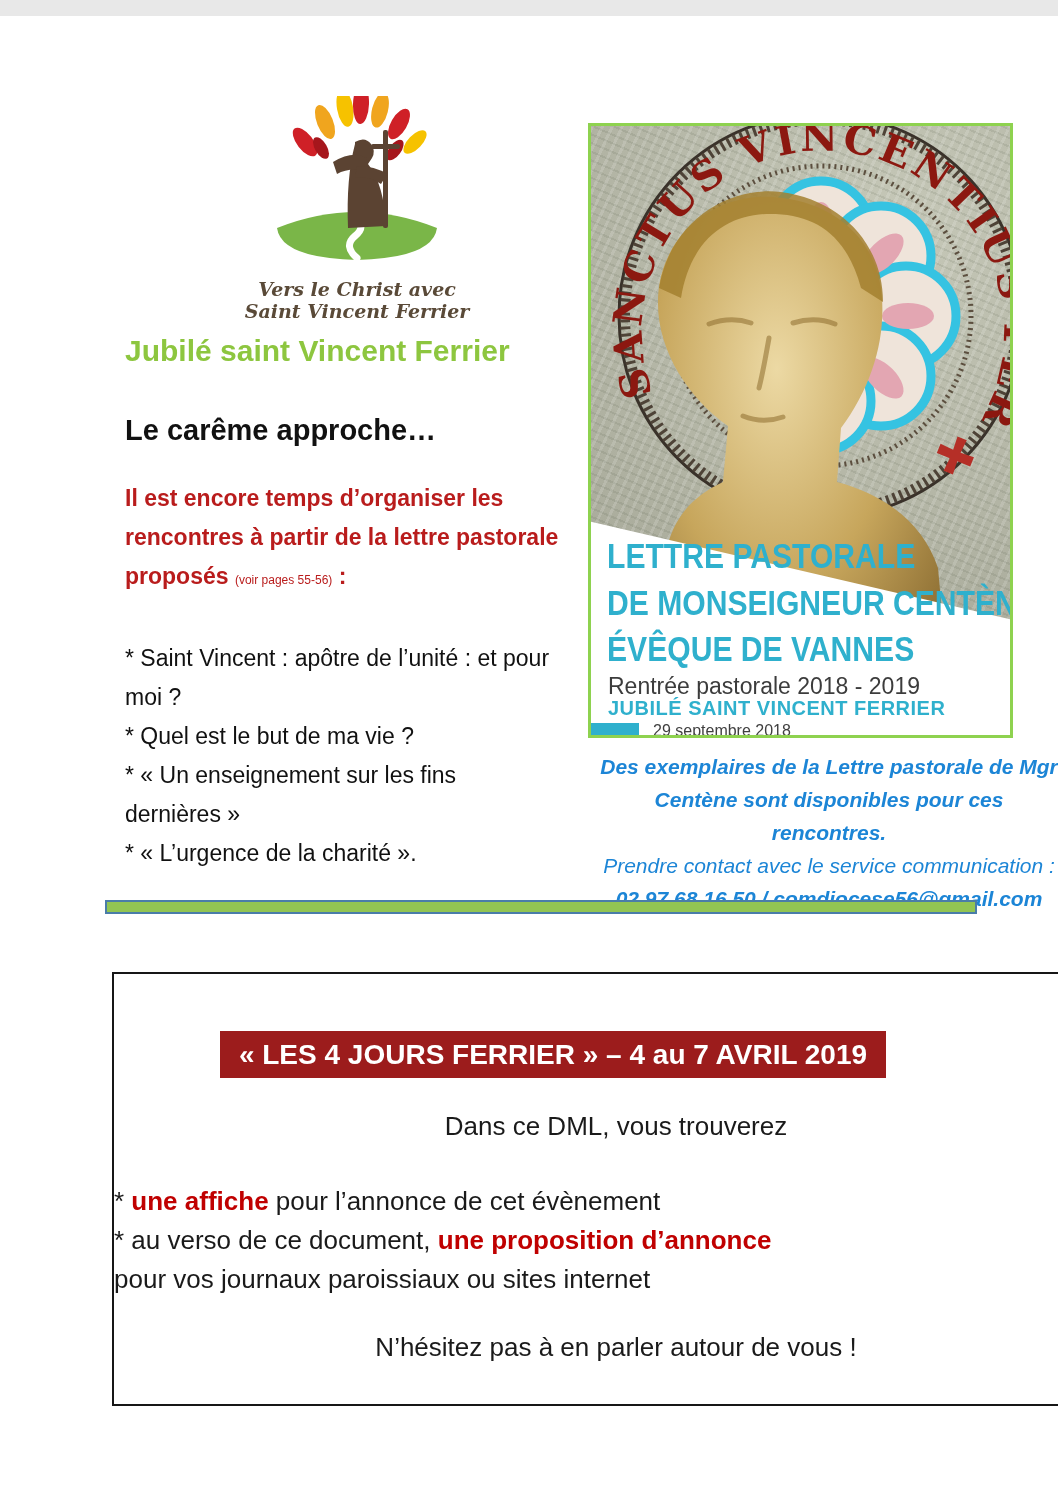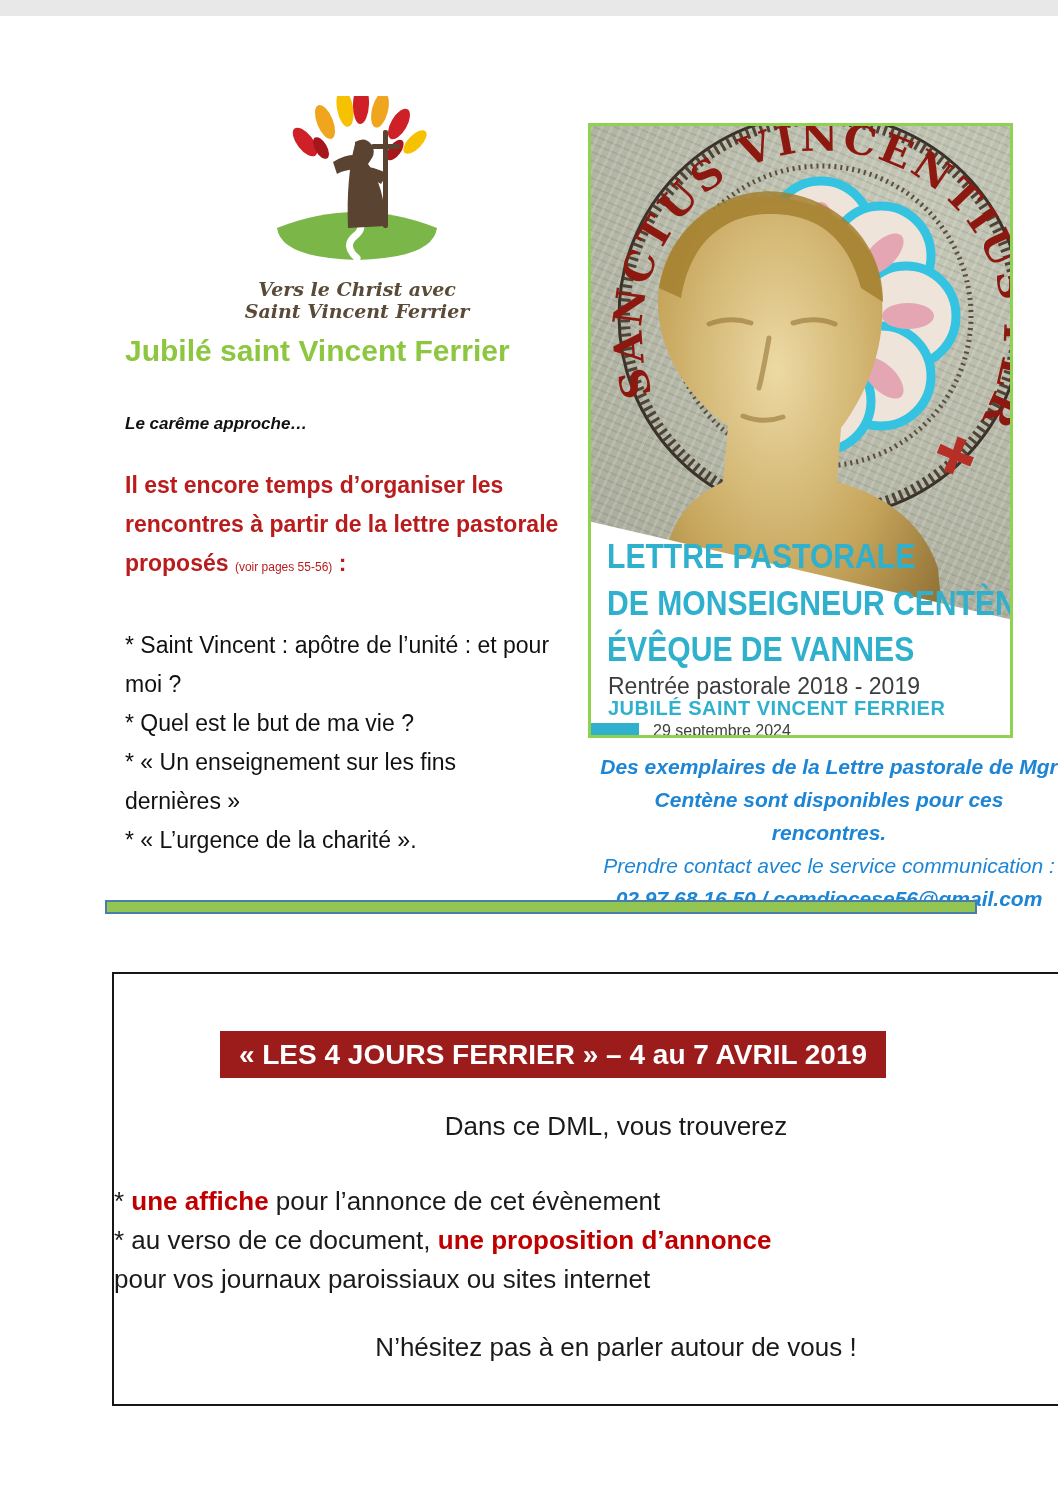--- a/index.html
+++ b/index.html
@@ -14,21 +14,21 @@
   .logo-wrap{width:100%;height:222px;text-align:center;}
   .logo-wrap svg{display:block;margin:0 auto;}
   .logo-caption{
     margin-top:2px;font-family:"DejaVu Serif",serif;font-style:italic;font-weight:bold;
     font-size:19px;line-height:22px;color:#5a4a38;
   }
   .page-title{
     margin-top:16px;font-size:30px;font-weight:bold;color:#8dc63f;white-space:nowrap;
   }
   .lead{
-    margin-top:46px;font-size:17px;font-weight:bold;font-style:italic;color:#111;
+    margin-top:46px;font-size:29px;font-weight:bold;color:#111;
   }
   .intro{margin-top:32px;font-size:23px;font-weight:bold;line-height:39px;color:#b91c1c;}
   .intro .line{white-space:nowrap;}
   .intro .note{font-weight:normal;font-size:12px;}
   .themes{margin-top:39px;font-size:23px;line-height:39px;color:#111;}
   .themes .line{white-space:nowrap;}
   
   .cover-card{
     position:absolute;left:588px;top:107px;width:425px;height:615px;
     border:3px solid #8ed24f;background:#fff;overflow:hidden;
@@ -200,21 +200,21 @@
       </svg>
       <div class="white-wedge"></div>
     </div>
 
     <div class="cover-text cover-l cover-l1">LETTRE PASTORALE</div>
     <div class="cover-text cover-l cover-l2">DE MONSEIGNEUR CENTÈNE</div>
     <div class="cover-text cover-l cover-l3">ÉVÊQUE DE VANNES</div>
     <div class="cover-subtitle">Rentrée pastorale 2018 - 2019</div>
     <div class="cover-jubilee">JUBILÉ SAINT VINCENT FERRIER</div>
     <div class="cover-date-bar"></div>
-    <div class="cover-date">29 septembre 2024</div>
+    <div class="cover-date">29 septembre 2018</div>
   </div>
 
   <div class="contact">
     <div class="b">Des exemplaires de la Lettre pastorale de Mgr</div>
     <div class="b">Centène sont disponibles pour ces rencontres.</div>
     <div>Prendre contact avec le service communication :</div>
     <div class="b">02 97 68 16 50 / comdiocese56@gmail.com</div>
   </div>
 
   <div class="divider"></div>

